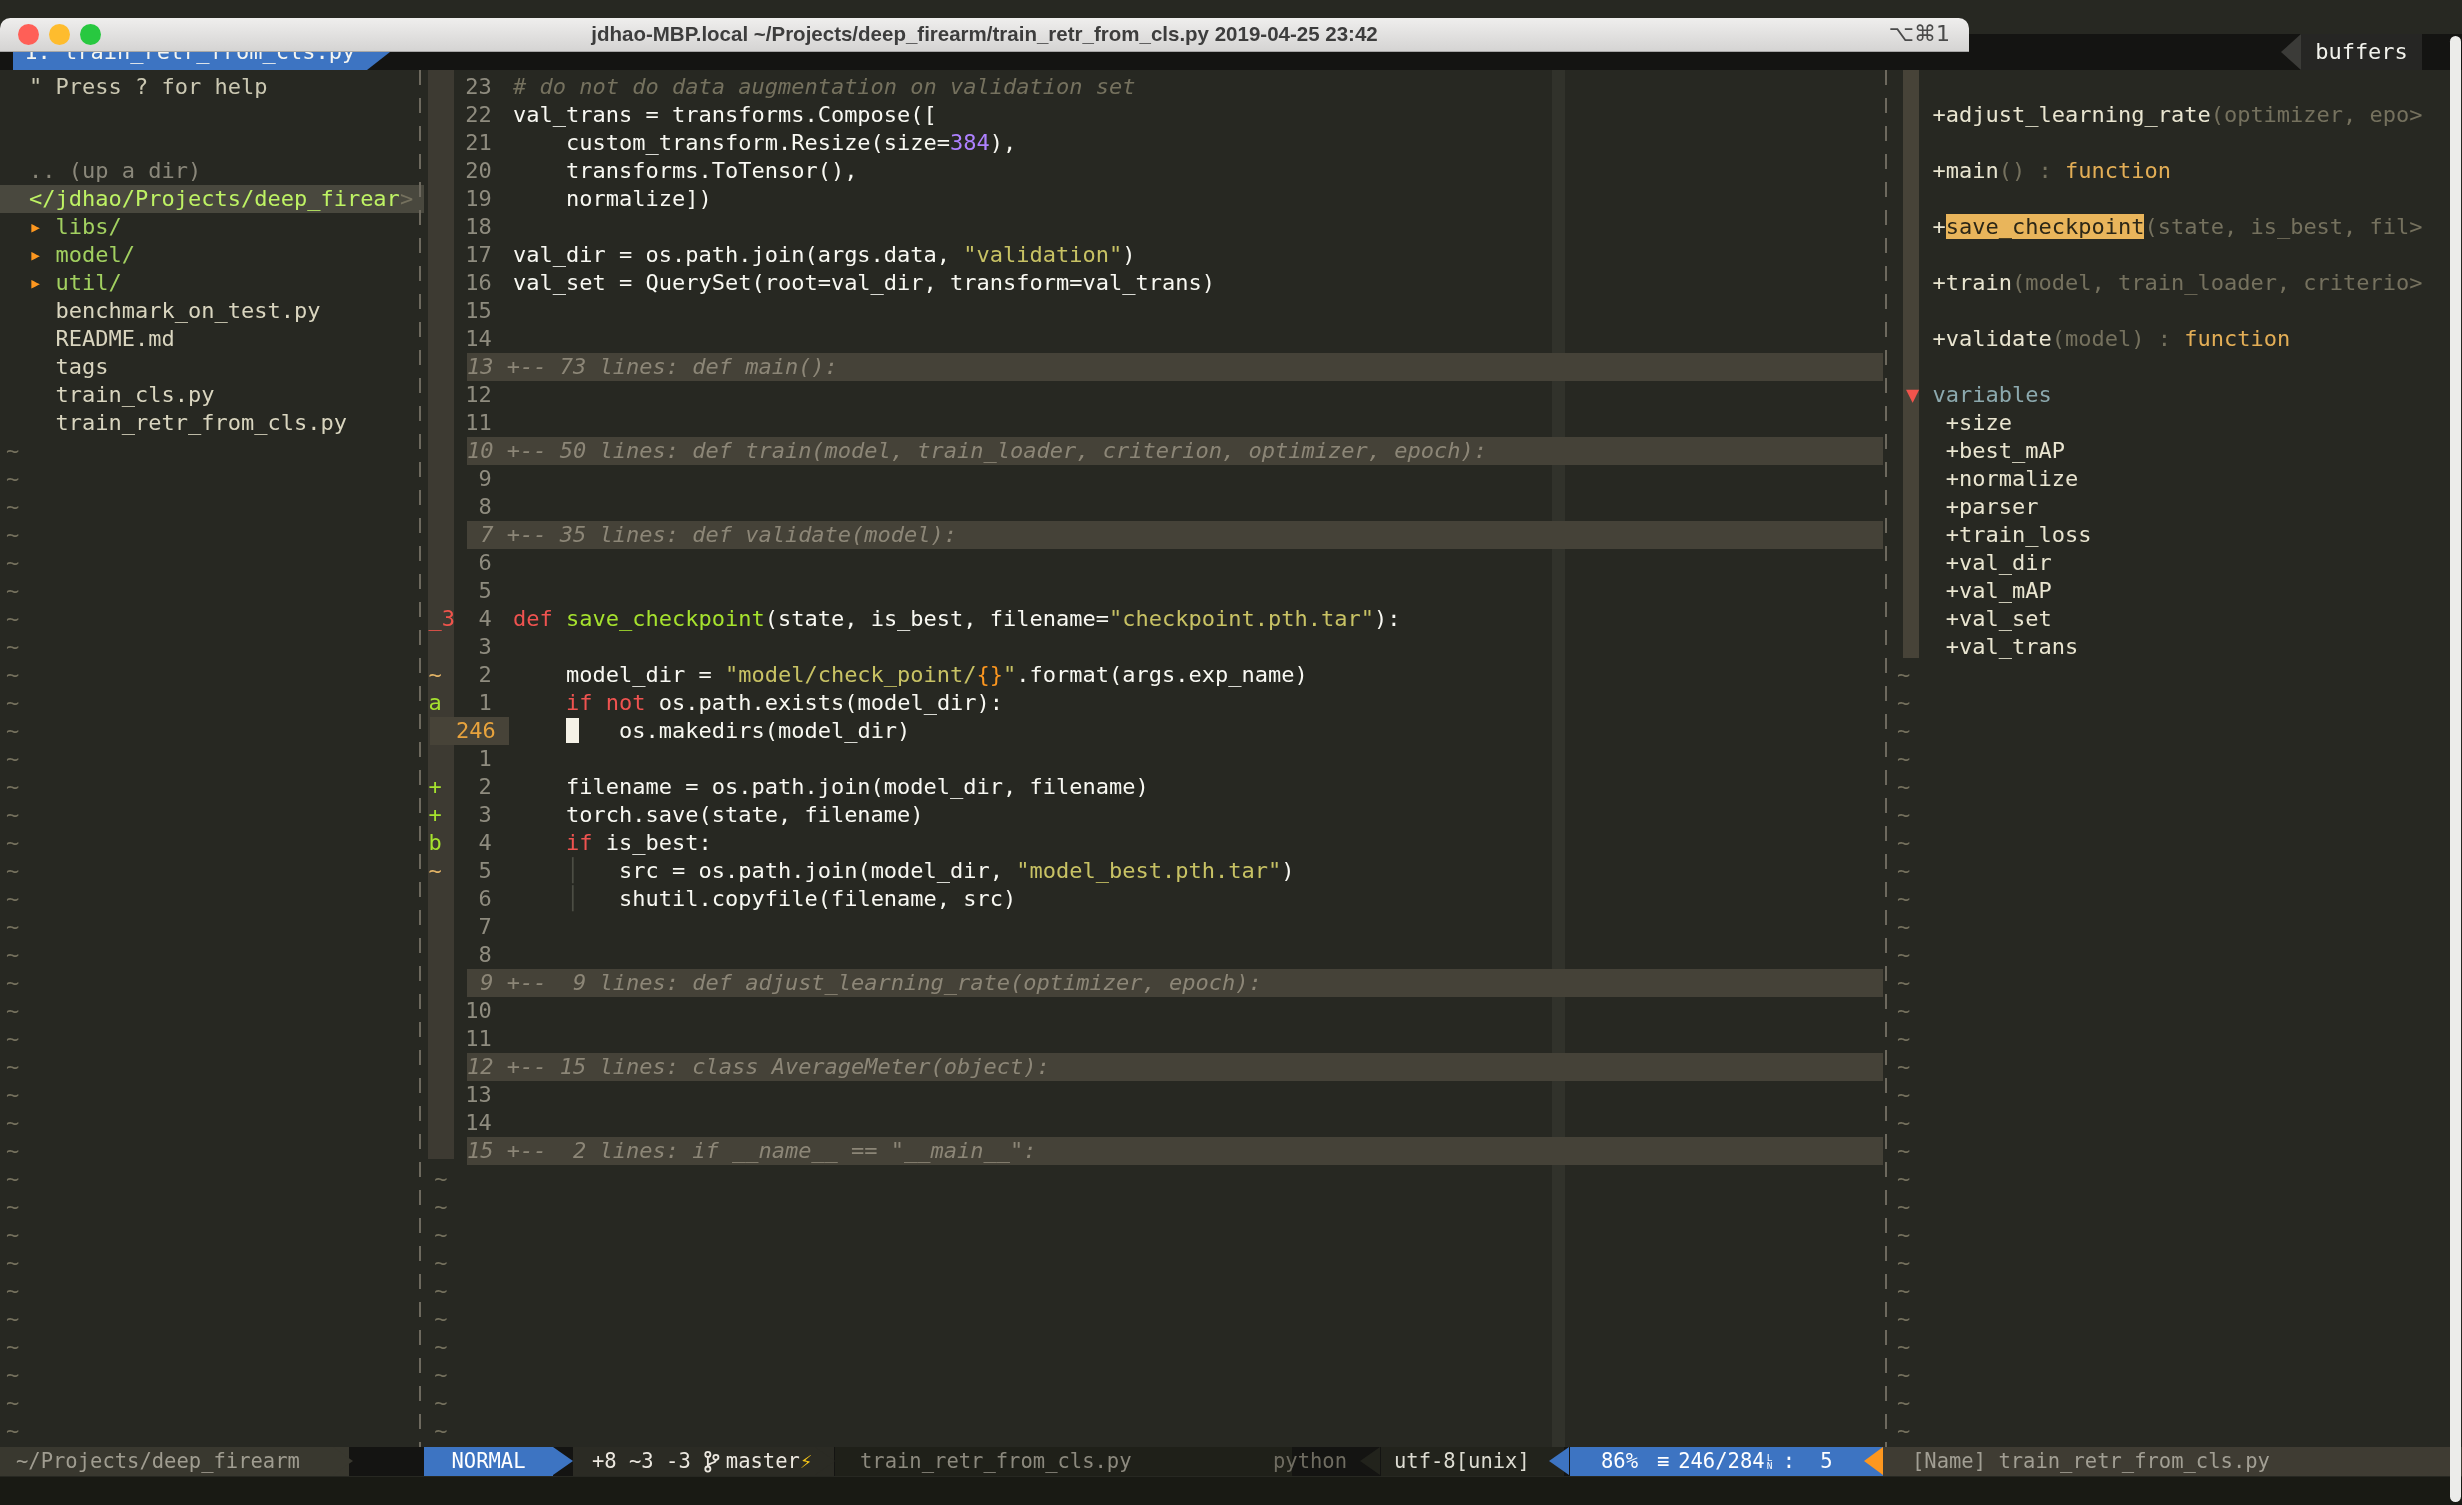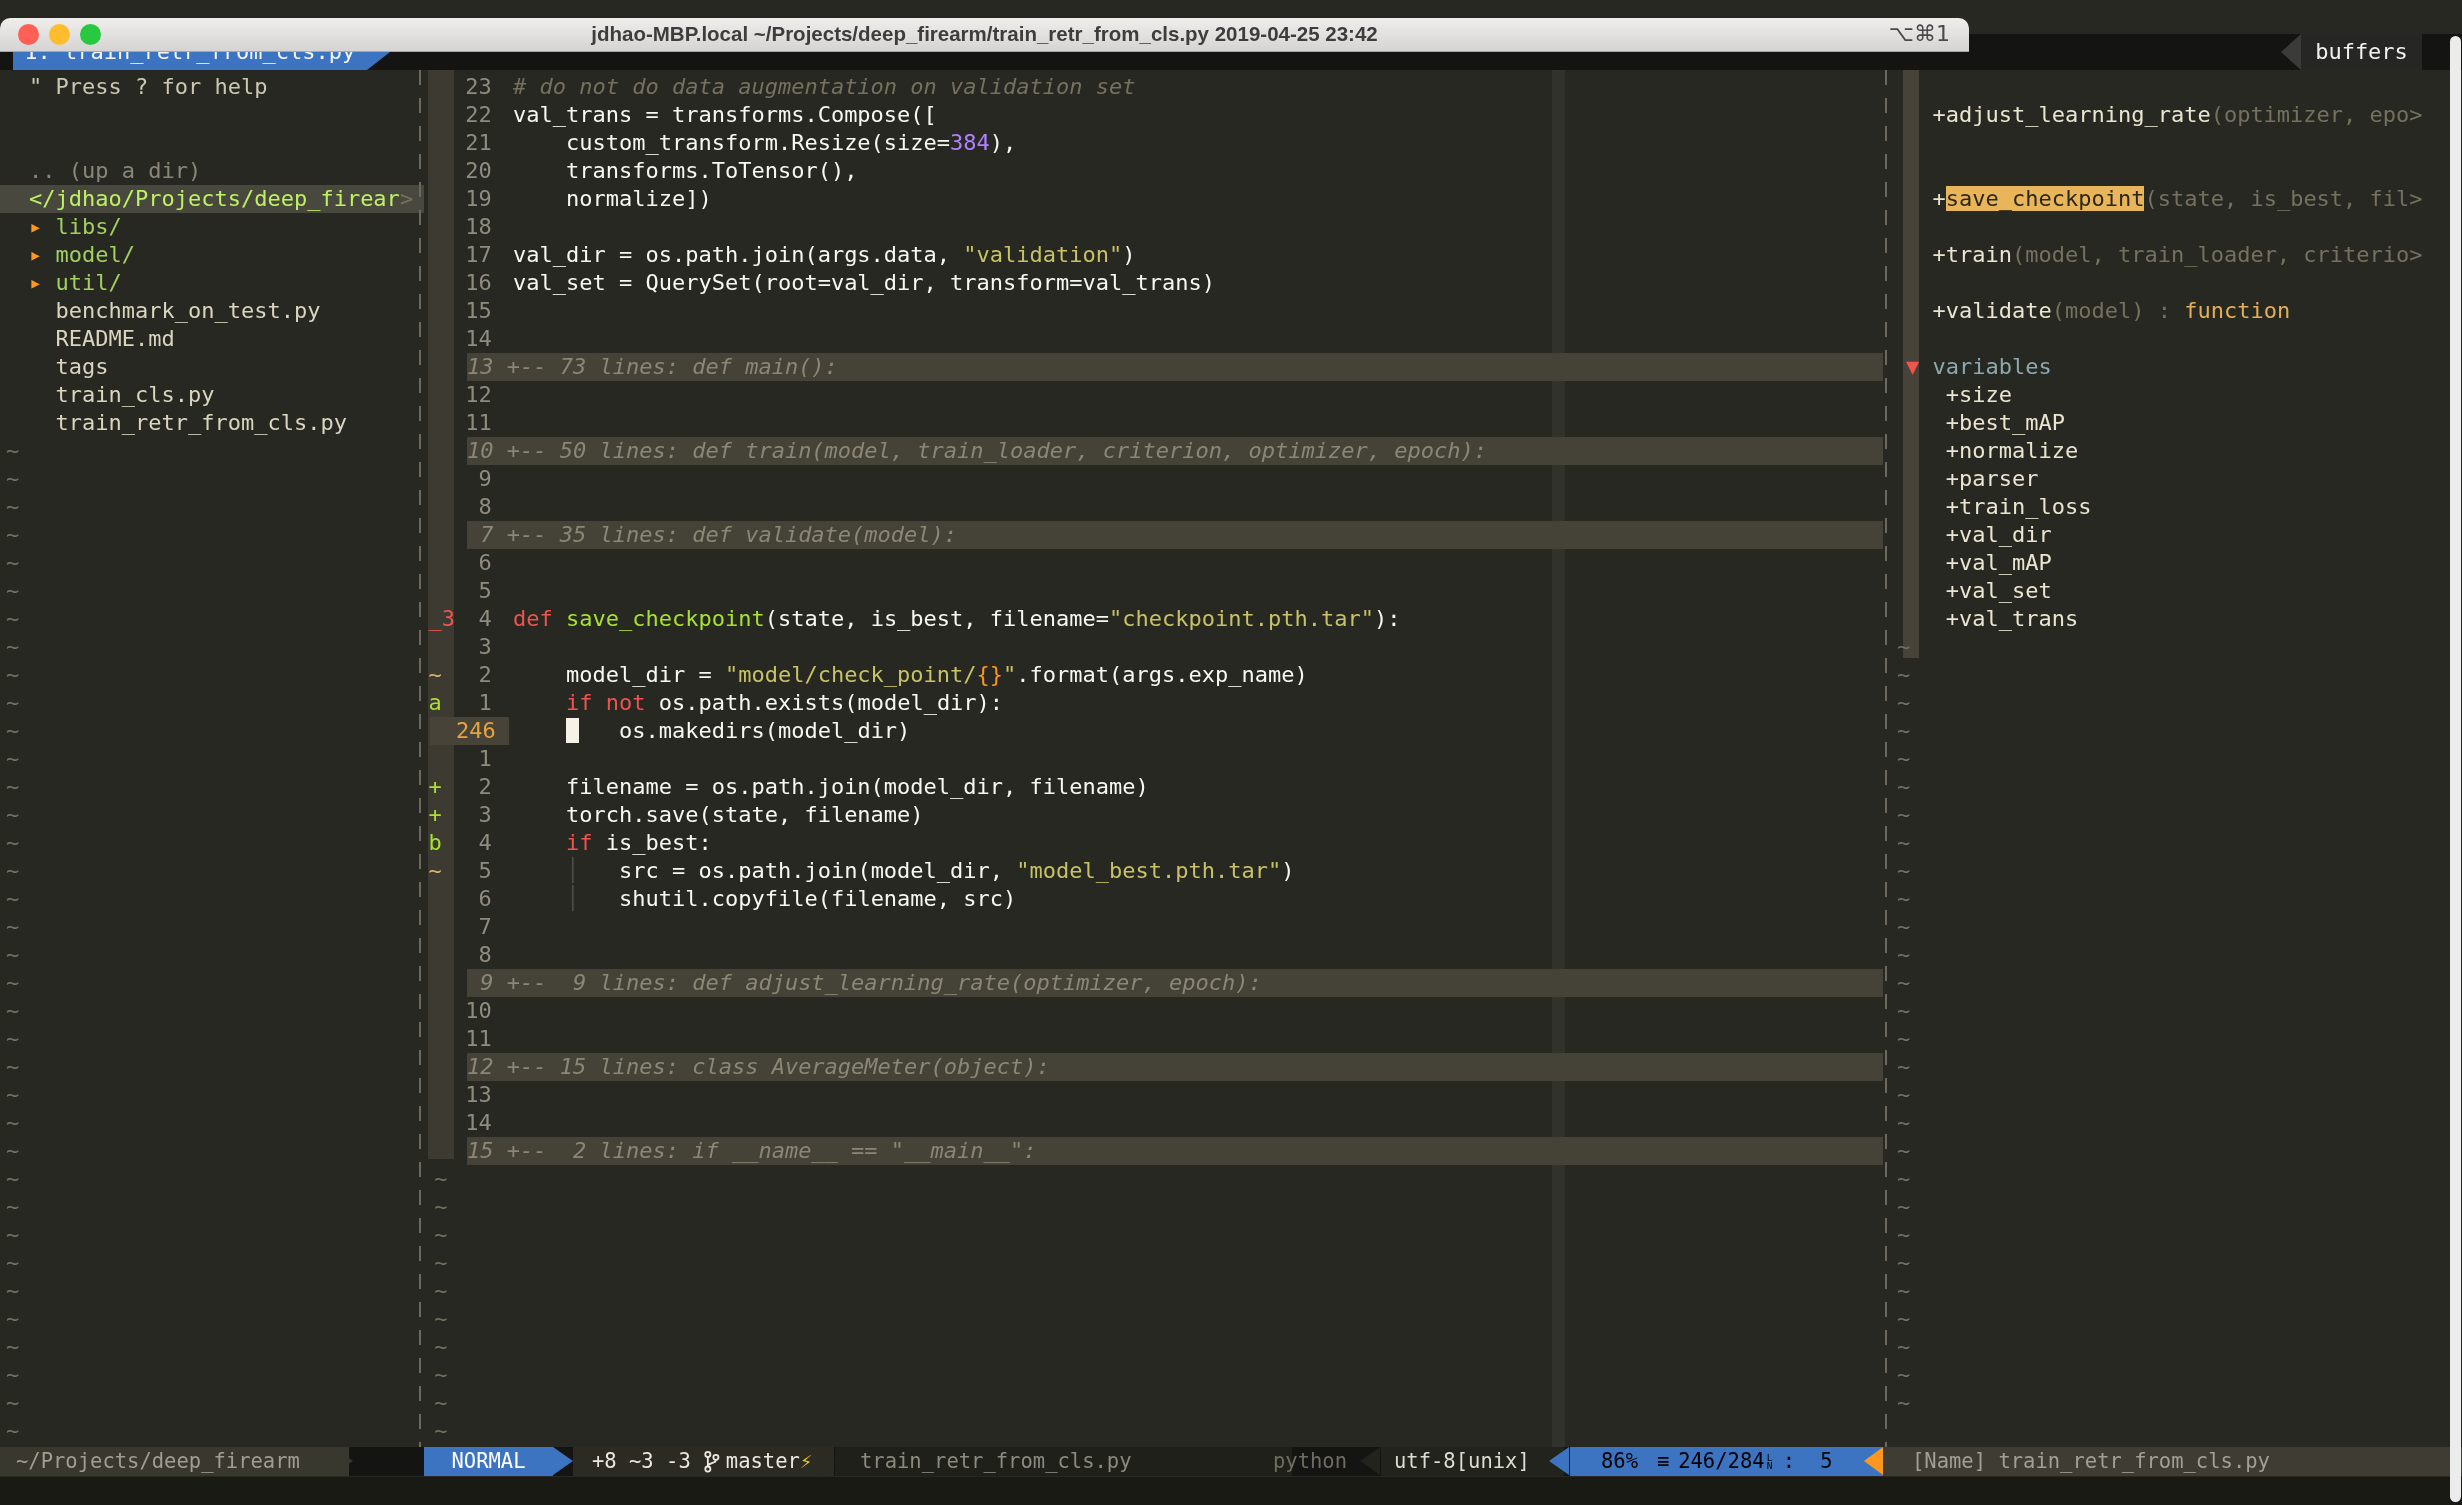--- a/index.html
+++ b/index.html
@@ -69,21 +69,21 @@
   .arr-nerd{left:333px;border-left:20.5px solid #39382f;}
   .seg-mode{left:424px;width:129px;background:#3d74c2;color:#fff;text-align:center;}
   .arr-mode{left:553px;border-left:20.5px solid #3d74c2;}
   .seg-git{left:573px;width:242px;background:#2b2b24;color:#ece8e0;display:flex;align-items:center;padding-left:19px;}
   .arr-git{left:815px;border-left:20.5px solid #2b2b24;}
   .seg-file{left:835px;width:432px;background:#1f2019;color:#8c897e;padding-left:25px;}
   .seg-ft{left:1273px;color:#6f6c61;}
   .arr-enc{left:1360px;border-right:20.5px solid #22231c;}
   .seg-enc{left:1381px;width:170px;background:#22231c;color:#dddcd2;padding-left:13px;}
   .arr-blue{left:1549px;border-right:20.5px solid #3d74c2;}
-  .seg-blue{left:1570px;width:312px;background:#3d74c2;color:#000000;display:flex;align-items:center;padding-left:31px;}
+  .seg-blue{left:1570px;width:312px;background:#3d74c2;color:#ffffff;display:flex;align-items:center;padding-left:31px;}
   .arr-orange{left:1864px;border-right:19px solid #fd971f;z-index:2;}
   .seg-tag{left:1883px;width:579px;background:#3f3c33;color:#a29f94;padding-left:29px;}
   .lnb{display:inline-block;font-size:9.5px;line-height:8px;vertical-align:2.2px;white-space:pre;margin-left:2.2px;}
   .cmdline{position:absolute;left:0;top:1477px;width:2462px;height:29px;background:#191a14;}
   .scrollbar{position:absolute;right:1.5px;top:36px;width:10.3px;height:1466px;background:#ececea;border-radius:5.9px;z-index:50;}
   .branch-svg{margin:0 4.4px 0 11.7px;}
 </style>
 </head>
 <body>
 
@@ -221,20 +221,21 @@
   </div>
 
   <div class="vsep" style="left:1885px"></div>
 
   <div id="tagbar" class="win">
     <div class="tagstrip"></div>
     <div id="tagrows">
         <div class="row"><span class="tagtext"></span></div>
         <div class="row"><span class="tagtext"><span class="tfg">  +adjust_learning_rate</span><span class="tsig">(optimizer, epo</span><span class="tsig">&gt;</span></span></div>
         <div class="row"><span class="tagtext"></span></div>
+        <div class="row"><span class="tagtext"><span class="tfg">  +main</span><span class="tsig">()</span><span class="tsig"> : </span><span class="tkind">function</span></span></div>
         <div class="row"><span class="tagtext"></span></div>
         <div class="row"><span class="tagtext"><span class="tfg">  +</span><span class="thl">save_checkpoint</span><span class="tsig">(state, is_best, fil</span><span class="tsig">&gt;</span></span></div>
         <div class="row"><span class="tagtext"></span></div>
         <div class="row"><span class="tagtext"><span class="tfg">  +train</span><span class="tsig">(model, train_loader, criterio</span><span class="tsig">&gt;</span></span></div>
         <div class="row"><span class="tagtext"></span></div>
         <div class="row"><span class="tagtext"><span class="tfg">  +validate</span><span class="tsig">(model)</span><span class="tsig"> : </span><span class="tkind">function</span></span></div>
         <div class="row"><span class="tagtext"></span></div>
         <div class="row"><span class="tagtext"><span class="ttri">▼</span><span class="tfg"> </span><span class="tvar">variables</span></span></div>
         <div class="row"><span class="tagtext"><span class="tfg">   +size</span></span></div>
         <div class="row"><span class="tagtext"><span class="tfg">   +best_mAP</span></span></div>

